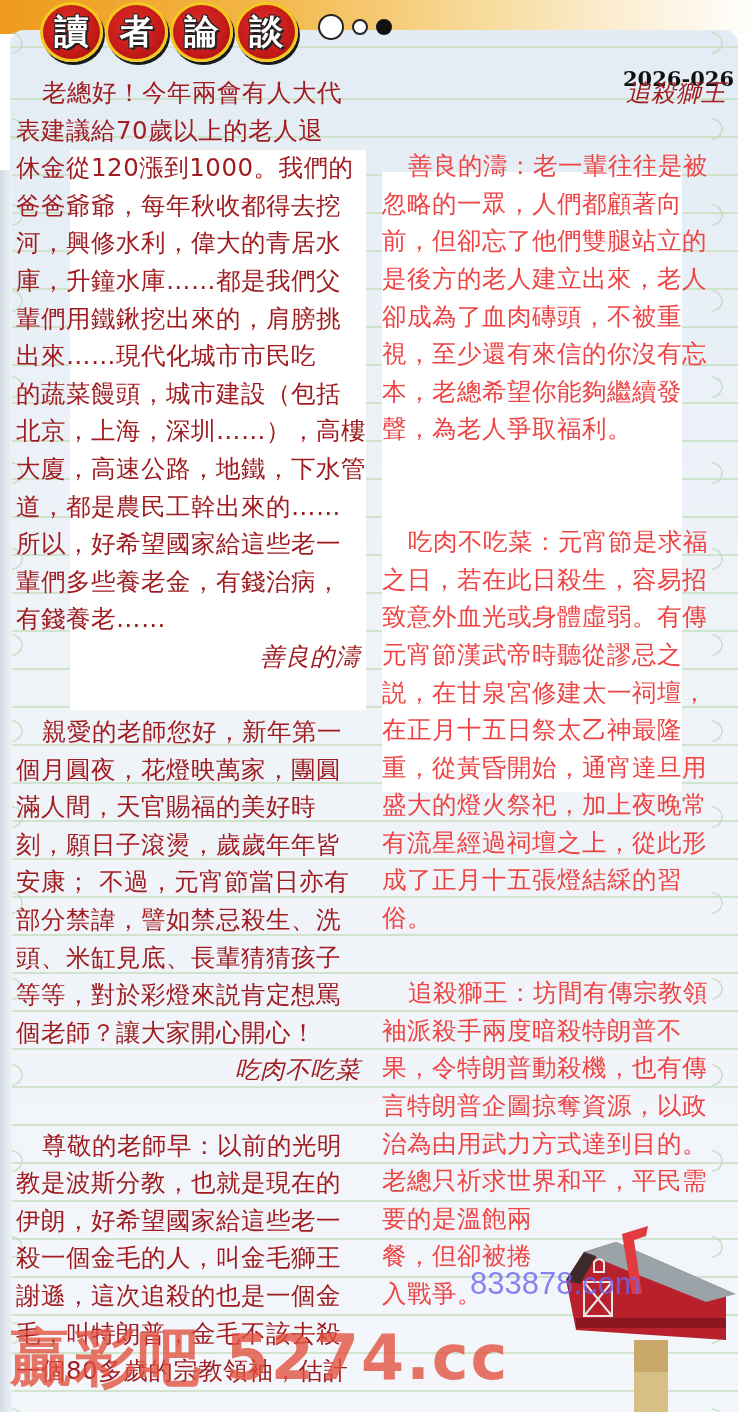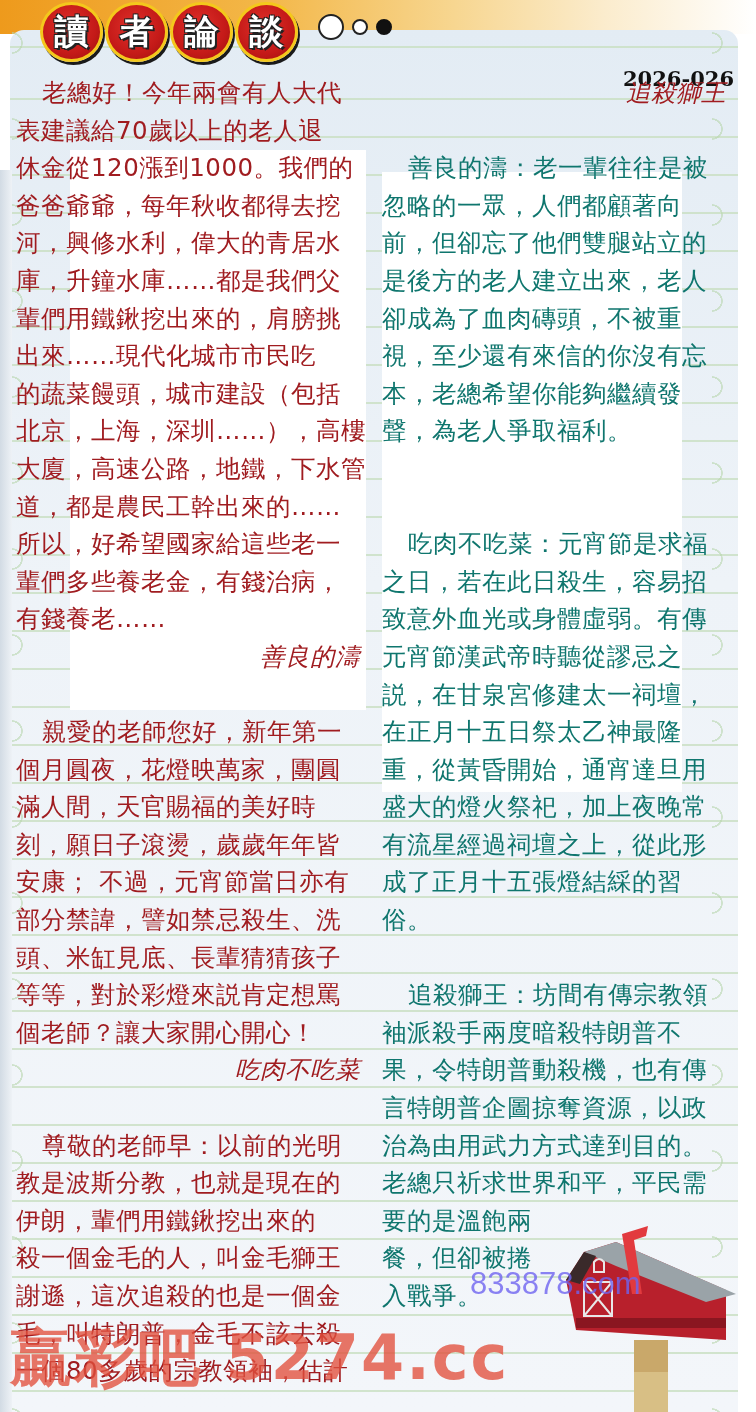--- a/index.html
+++ b/index.html
@@ -60,21 +60,21 @@
     }
     .col {
       position: absolute; font-size: 24.5px; line-height: 37.6px; letter-spacing: 0.5px;
     }
     .col-left { left: 16px; top: 74px; width: 350px; color: #a01c20; }
     .col-right { left: 382px; top: 74px; width: 350px; }
     .line { white-space: nowrap; height: 37.6px; }
     .sign { text-align: right; padding-right: 6px; font-style: italic; }
     .gap { height: 37.6px; }
     .red { color: #a01c20; }
-    .black { color: #0f766e; }
+    .black { color: #ef4444; font-family: Liberation Mono, monospace; }
     .indent { padding-left: 26px; }
     .mailbox { position: absolute; left: 556px; top: 1222px; width: 180px; height: 190px; }
     .watermark-left {
       position: absolute; left: 10px; top: 1318px;
       font-size: 62px; font-weight: bold; color: rgba(225, 80, 60, 0.78);
       letter-spacing: 2px; white-space: nowrap; line-height: 80px;
     }
     .watermark-right {
       position: absolute; left: 470px; top: 1254px;
       font-family: Liberation Sans, sans-serif; font-size: 31px; color: rgba(110, 100, 240, 0.8);
@@ -135,21 +135,21 @@
     <div class="line">部分禁諱，譬如禁忌殺生、洗</div>
     <div class="line">頭、米缸見底、長輩猜猜孩子</div>
     <div class="line">等等，對於彩燈來説肯定想罵</div>
     <div class="line">個老師？讓大家開心開心！</div>
     <div class="line sign">吃肉不吃菜</div>
   </div>
   <div class="gap"></div>
   <div>
     <div class="line indent">尊敬的老師早：以前的光明</div>
     <div class="line">教是波斯分教，也就是現在的</div>
-    <div class="line">伊朗，輩們用鐵鍬挖出來的</div>
+    <div class="line">伊朗，好希望國家給這些老一</div>
     <div class="line">殺一個金毛的人，叫金毛獅王</div>
     <div class="line">謝遜，這次追殺的也是一個金</div>
     <div class="line">毛，叫特朗普，金毛不該去殺</div>
     <div class="line">一個80多歲的宗教領袖，估計</div>
   </div>
 </div>
 
 <div class="col col-right">
   <div class="red">
     <div class="line sign">追殺獅王</div>

